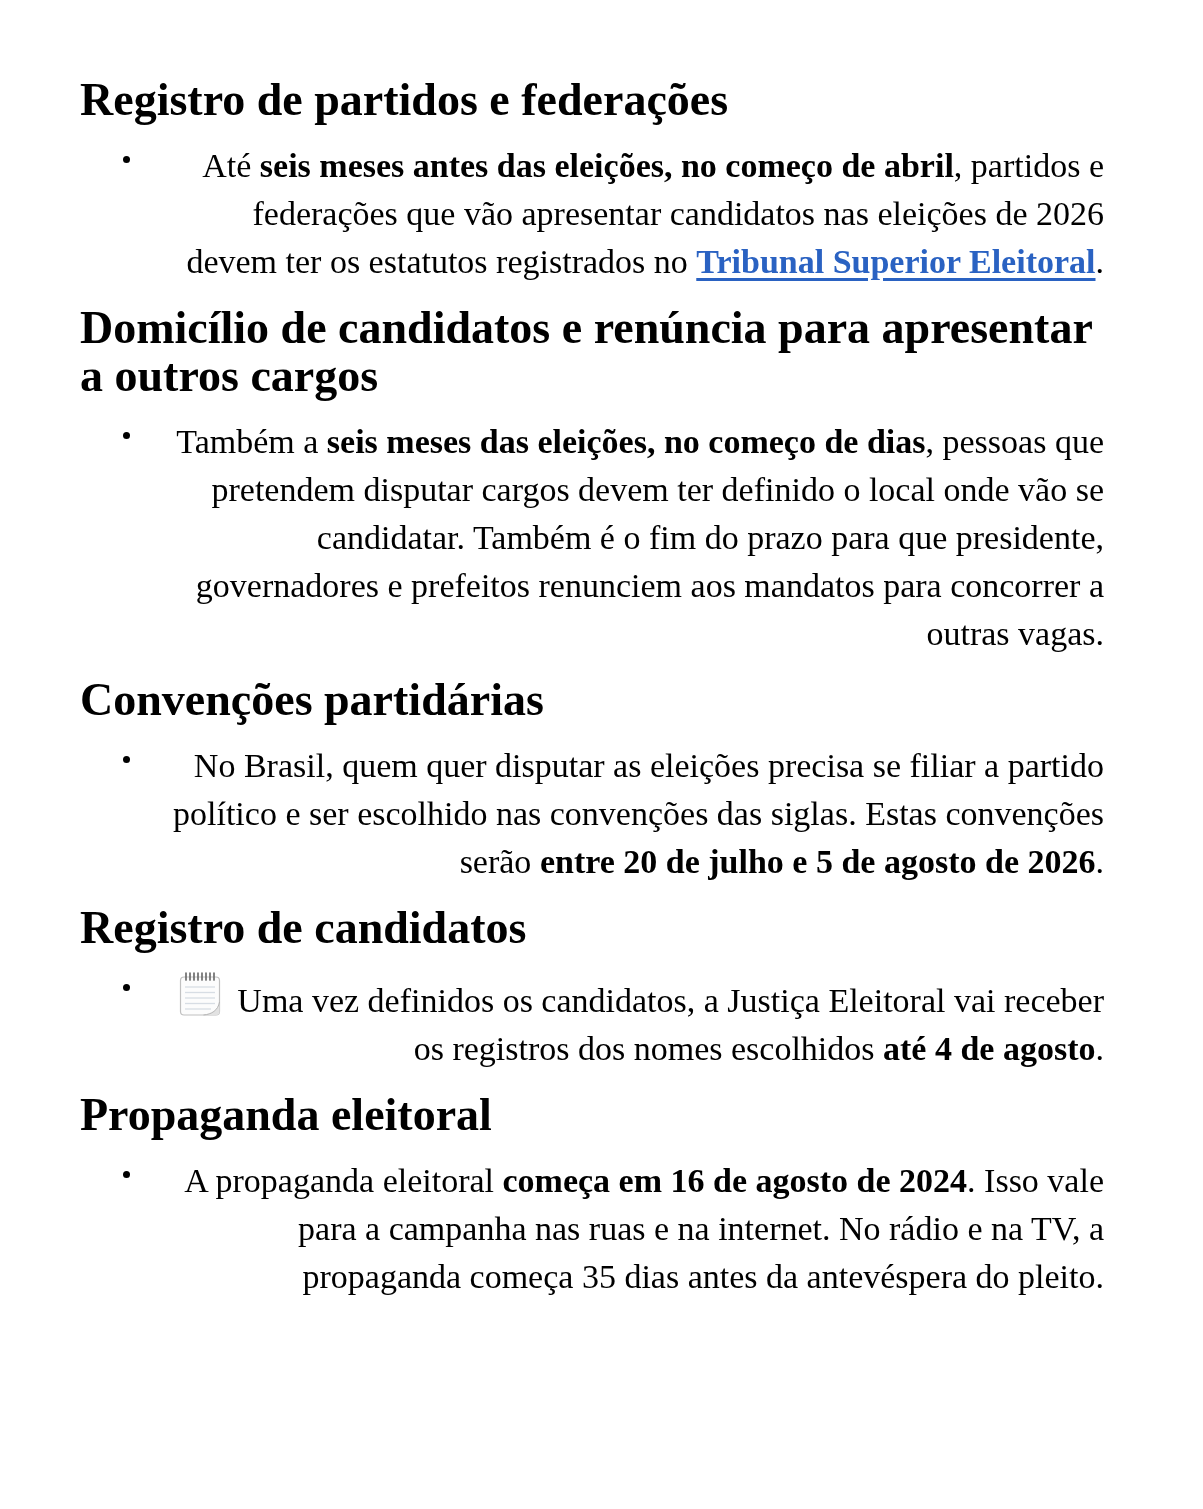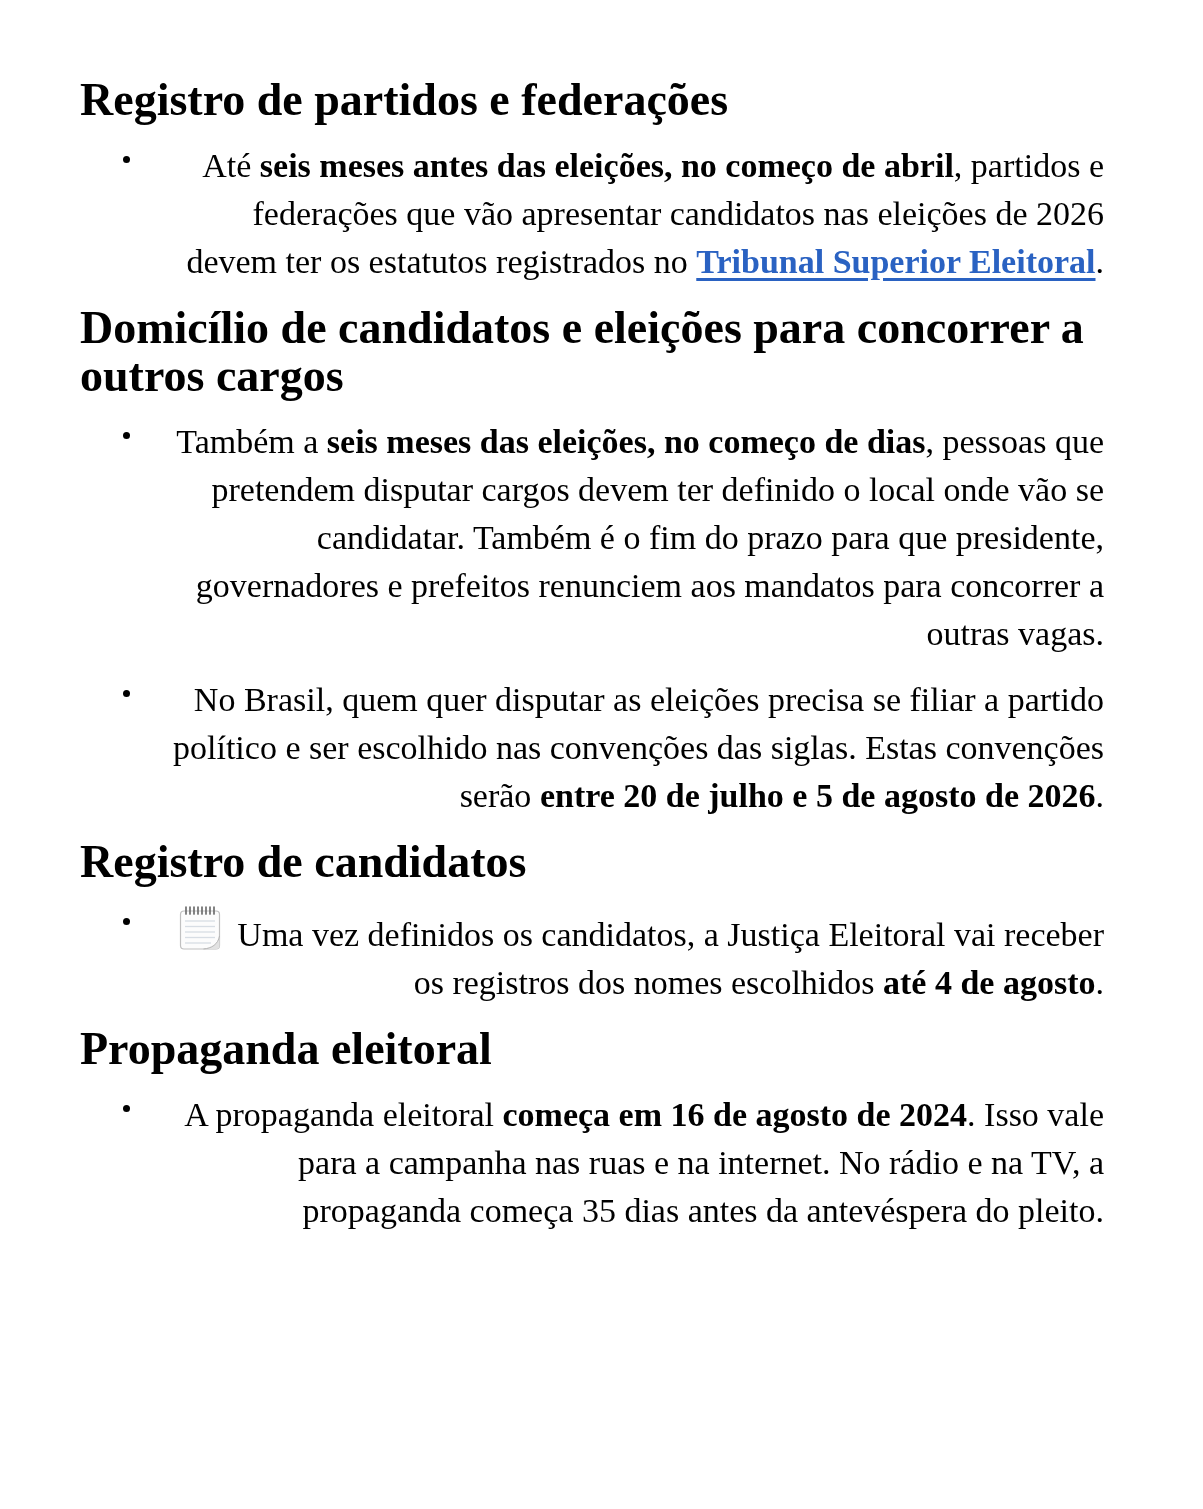--- a/index.html
+++ b/index.html
@@ -56,24 +56,25 @@
   }
 </style>
 </head>
 <body>
 
 <main class="content">
     <h2>Registro de partidos e federações</h2>
     <ul>
       <li><span>Até </span><strong>seis meses antes das eleições, no começo de abril</strong><span>, partidos e federações que vão apresentar candidatos nas eleições de 2026 devem ter os estatutos registrados no </span><a href="#">Tribunal Superior Eleitoral</a><span>.</span></li>
     </ul>
-    <h2>Domicílio de candidatos e eleições para concorrer a outros cargos</h2>
+    <h2>Domicílio de candidatos e renúncia para apresentar a outros cargos</h2>
     <ul>
       <li><span>Também a </span><strong>seis meses das eleições, no começo de dias</strong><span>, pessoas que pretendem disputar cargos devem ter definido o local onde vão se candidatar. Também é o fim do prazo para que presidente, governadores e prefeitos renunciem aos mandatos para concorrer a outras vagas.</span></li>
     </ul>
+    <h2>Convenções partidárias</h2>
     <ul>
       <li><span>No Brasil, quem quer disputar as eleições precisa se filiar a partido político e ser escolhido nas convenções das siglas. Estas convenções serão </span><strong>entre 20 de julho e 5 de agosto de 2026</strong><span>.</span></li>
     </ul>
     <h2>Registro de candidatos</h2>
     <ul>
       <li><svg class="notepad" viewBox="0 0 50 50" aria-hidden="true">
     <rect x="5.5" y="7" width="39" height="38" rx="3.5" fill="#fcfcfc" stroke="#c0c0c0" stroke-width="1.2"></rect>
     <g stroke="#d7dde4" stroke-width="1.3">
       <line x1="10" y1="17" x2="40" y2="17"></line>
       <line x1="10" y1="22.5" x2="40" y2="22.5"></line>

